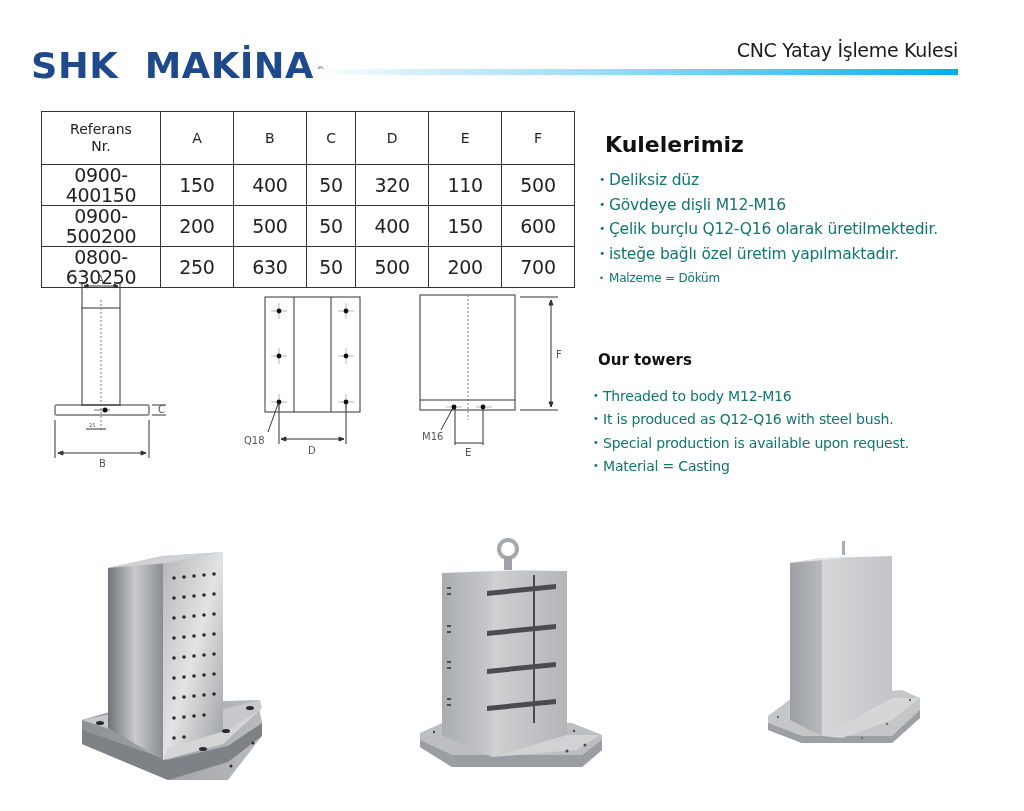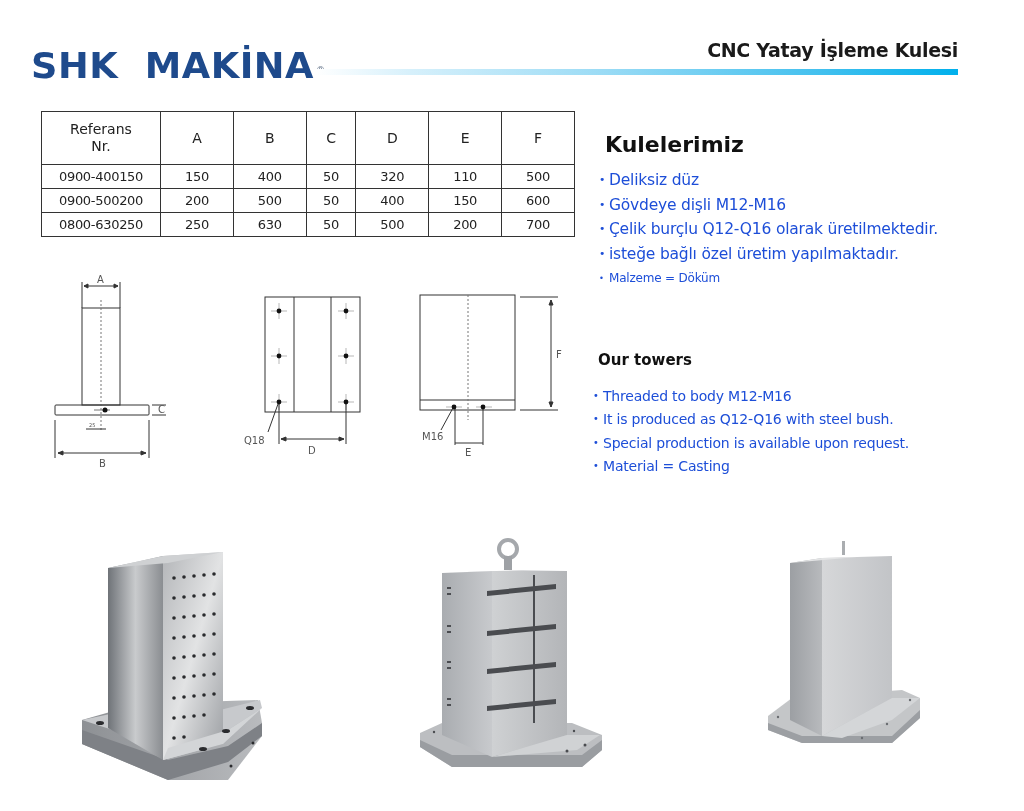--- a/index.html
+++ b/index.html
@@ -2,32 +2,32 @@
 <html><head>
 <meta charset="utf-8">
 <style>
   * { box-sizing: border-box; margin: 0; padding: 0; }
   html, body { width: 1024px; height: 811px; background: #ffffff; overflow: hidden; }
   body { position: relative; font-family: "Liberation Sans", "DejaVu Sans", sans-serif; color: #1a1a1a; }
 
   .logo { position: absolute; left: 31px; top: 46px; font-family: "DejaVu Sans", sans-serif; font-weight: bold; font-size: 36px; letter-spacing: 0.5px; color: #1e4a8c; white-space: nowrap; line-height: 40px; transform: scaleX(1.02); transform-origin: left; }
   .logo .reg { font-size: 9px; vertical-align: top; position: relative; top: 4px; margin-left: 2px; color: #6b7a8f; font-weight: normal; }
   .title-line { position: absolute; left: 315px; top: 69px; width: 643px; height: 6px; background: linear-gradient(to right, #ffffff 0%, #d6f0fb 15%, #9adbf5 45%, #3fbfee 80%, #00b0ec 100%); }
-  .page-title { position: absolute; right: 66px; top: 39px; font-family: "DejaVu Sans", sans-serif; font-weight: bold; font-size: 19px; color: #1a1a1a; white-space: nowrap; letter-spacing: -0.3px; }
+  .page-title { position: absolute; right: 66px; top: 39px; font-family: "DejaVu Sans", sans-serif; font-weight: normal; font-size: 19px; color: #1a1a1a; white-space: nowrap; letter-spacing: -0.3px; }
 
   table.spec { position: absolute; left: 41px; top: 111px; width: 534px; border-collapse: collapse; font-family: "DejaVu Sans", sans-serif; font-size: 14px; color: #222; }
   table.spec th, table.spec td { border: 1.5px solid #333; text-align: center; font-weight: normal; }
   table.spec th { height: 53px; line-height: 17px; font-size: 14px; }
-  table.spec td { height: 24px; line-height: 20px; font-size: 13px; letter-spacing: -0.3px; }
+  table.spec td { height: 24px; line-height: 20px; font-size: 19px; letter-spacing: -0.3px; }
   table.spec th:first-child, table.spec td:first-child { width: 119px; }
 
   .heading { position: absolute; font-family: "DejaVu Sans", sans-serif; font-weight: bold; color: #111; white-space: nowrap; }
   .h-tr { left: 605px; top: 132px; font-size: 22px; }
   .h-en { left: 598px; top: 351px; font-size: 15px; }
-  ul.bullets { position: absolute; list-style: none; font-family: "DejaVu Sans", sans-serif; color: #1d4ed8; white-space: nowrap; }
+  ul.bullets { position: absolute; list-style: none; font-family: "DejaVu Sans", sans-serif; color: #0f766e; white-space: nowrap; }
   ul.bullets li { position: relative; padding-left: 10px; }
   ul.bullets li::before { content: "•"; position: absolute; left: 0; top: 0; font-size: 0.7em; line-height: inherit; }
   .tr-list { left: 599px; top: 170px; font-size: 15.5px; }
   .tr-list li { height: 24.5px; line-height: 20px; letter-spacing: -0.2px; }
   .tr-list li.big { font-size: 12px; }
   .en-list { left: 593px; top: 386px; font-size: 14px; }
   .en-list li { height: 23.3px; line-height: 20px; letter-spacing: -0.2px; }
   .en-list li.big { font-size: 14px; height: 28px; }
 
   .drawing { position: absolute; }

